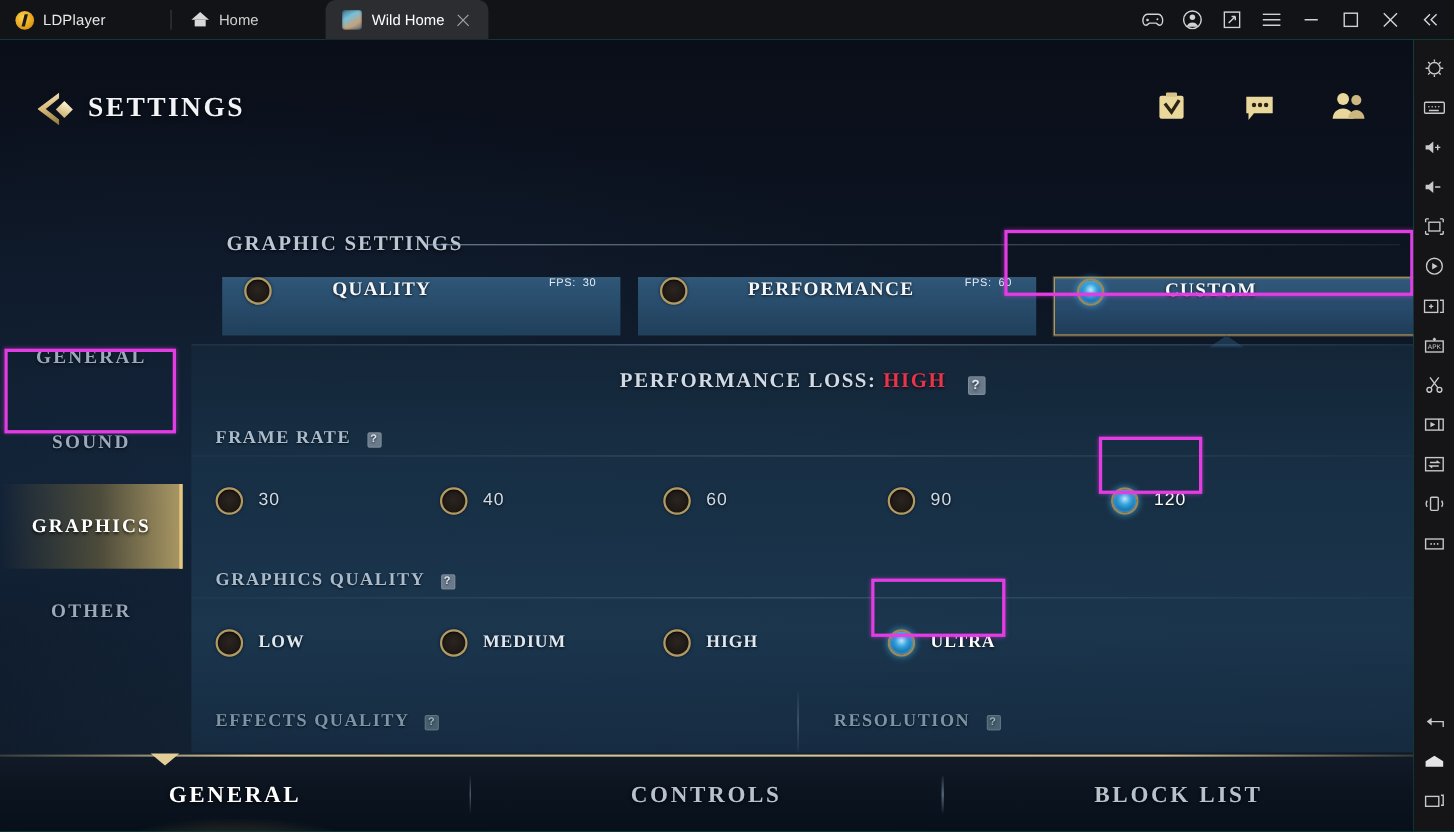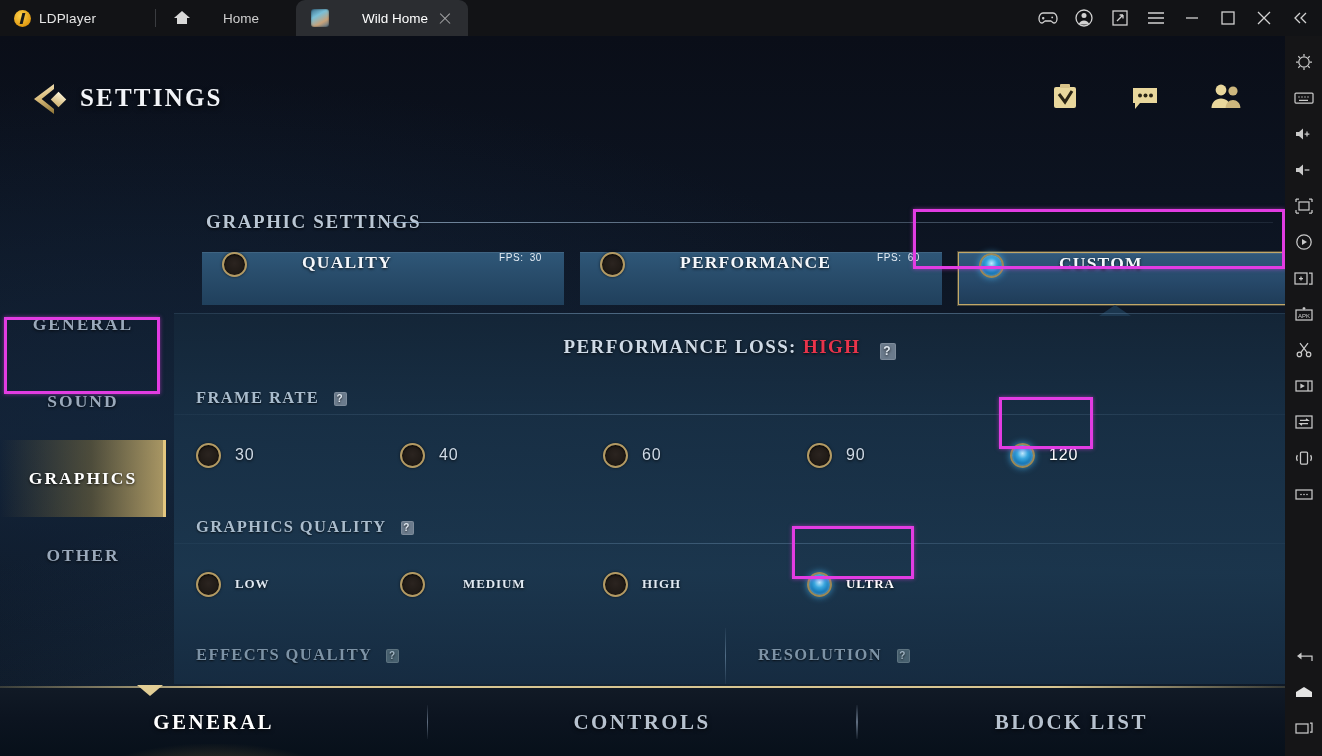--- a/index.html
+++ b/index.html
@@ -45,21 +45,21 @@
   }
   .wtab.active {
     background:#2b2d31; border-radius:9px 9px 0 0; color:#fff;
     min-width:138px; justify-content:flex-start;
   }
   .wtab .gicon {
     width:18px; height:18px; border-radius:3px; flex:none;
     background:linear-gradient(150deg,#3c6f8c 0%,#7ac0d8 35%,#c7a27a 70%,#4b6d87 100%);
     box-shadow:inset 0 0 2px rgba(0,0,0,.6);
   }
-  .wtab .tablabel { white-space:nowrap;margin-left:24px; }
+  .wtab .tablabel { white-space:nowrap; }
   .wtab .closex {
     margin-left:auto; width:16px; height:16px; position:relative; opacity:.75;
   }
   .wtab .closex::before,.wtab .closex::after{
     content:""; position:absolute; left:1px; top:7.5px; width:14px; height:1.4px;
     background:#cfcfcf;
   }
   .wtab .closex::before{ transform:rotate(45deg); }
   .wtab .closex::after{ transform:rotate(-45deg); }
 
@@ -220,21 +220,21 @@
   .grpband {
     position:absolute; left:0; top:26px; width:1111px; height:1px;
     background:linear-gradient(90deg,rgba(130,170,205,.05),rgba(140,180,215,.3),rgba(130,170,205,.05));
   }
   .opts { position:absolute; left:0; top:32px; width:1111px; height:70px; }
   .opt {
     position:absolute; top:14px; height:42px; display:flex; align-items:center;
   }
   .opt .radio { width:25px; height:25px; margin-left:0; }
   .opt .olabel {
-    margin-left:14px; font-size:13px; letter-spacing:.9px; font-weight:bold;
+    margin-left:14px; font-size:16px; letter-spacing:.9px; font-weight:bold;
     color:#dfe8f1; text-shadow:0 1px 3px rgba(0,0,0,.8);
   }
   .opt .olabel.num { font-family:"Liberation Sans",sans-serif; font-weight:normal; font-size:16px; color:#cfdae6; }
   .opt.sel .olabel { color:#ffffff; }
 
   #divBottom {
     position:absolute; left:551px; top:592px; width:1px; height:56px;
     background:linear-gradient(180deg,rgba(150,185,215,.05),rgba(150,185,215,.45),rgba(150,185,215,.05));
   }
 
@@ -466,21 +466,21 @@
         <div class="grphead">
           <span>GRAPHICS QUALITY</span>
           <span class="qmark sm">?</span>
         </div>
         <div class="grpband"></div>
         <div class="opts">
           <div class="opt" style="left:22px;">
             <span class="radio"></span>
             <span class="olabel">LOW</span>
           </div>
-          <div class="opt" style="left:226px;gap:24px;">
+          <div class="opt" style="left:226px;">
             <span class="radio"></span>
             <span class="olabel">MEDIUM</span>
           </div>
           <div class="opt" style="left:429px;">
             <span class="radio"></span>
             <span class="olabel">HIGH</span>
           </div>
           <div class="opt sel" style="left:633px;">
             <span class="radio on"></span>
             <span class="olabel">ULTRA</span>

